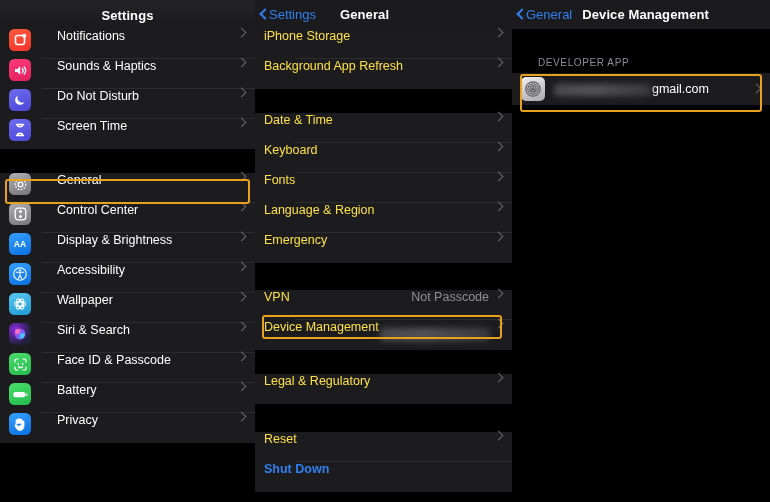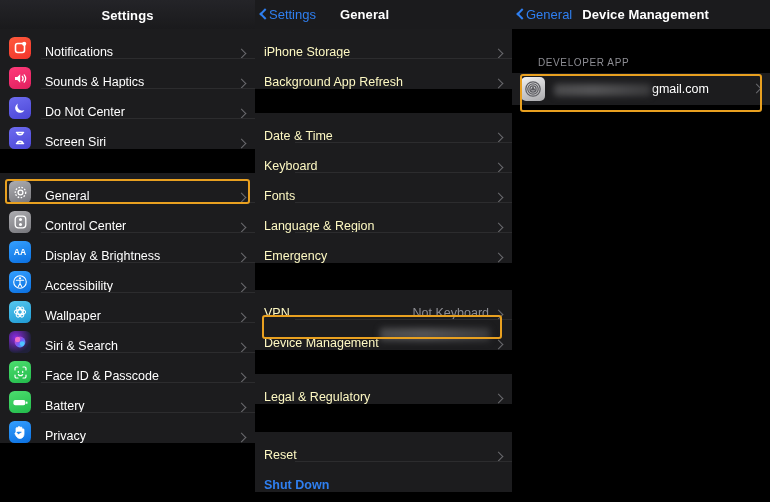--- a/index.html
+++ b/index.html
@@ -42,47 +42,47 @@
     transform: rotate(45deg);
   }
   .nav-back-label { font-size: 13px; color: #2f7ff0; }
   .nav-head-row { display: flex; align-items: center; width: 100%; }
   .nav-head-row .nav-title { margin-left: 24px; }
 
   
   .group { background: #1c1c1e; }
   .gap { background: #000; }
   .cell {
-    position: relative; display: flex; align-items: flex-end;
+    position: relative; display: flex; align-items: flex-start;
     height: 30px; background: #1c1c1e; padding-left: 9px; padding-right: 8px;
   }
   .cell .sep {
     position: absolute; left: 40px; right: 0; bottom: 0;
     height: 1px; background: #2c2c2e;
   }
-  .cell-label { font-size: 12.5px; color: #fef9c3; white-space: nowrap; }
+  .cell-label { font-size: 12.5px; color: #fde047; white-space: nowrap; }
   .cell-label.blue { color: #2f7ff0; font-weight: bold; }
   .cell-value { margin-left: auto; font-size: 12.5px; color: #8d8d93; white-space: nowrap; padding-right: 6px; }
   .chev {
     margin-left: auto; width: 9px; height: 9px; flex: none; position: relative;
   }
   .chev::before {
     content: ""; position: absolute; left: 0; top: 0;
     width: 6px; height: 6px;
     border-top: 1.6px solid #6a6a6e; border-right: 1.6px solid #6a6a6e;
     transform: rotate(45deg);
   }
   .cell-value + .chev { margin-left: 0; }
 
   
   .sb-cell { height: 30px; padding-left: 9px; }
   .sb-cell .sep { left: 41px; }
   .icon {
     width: 22px; height: 22px; border-radius: 5.5px; flex: none;
-    margin-right: 14px; position: relative;
+    margin-right: 26px; position: relative;
     display: flex; align-items: center; justify-content: center;
     overflow: hidden;
   }
   .icon svg { display: block; }
   .sb-label { font-size: 12.5px; color: #fff; white-space: nowrap; }
 
   
   .hl {
     position: absolute; border: 2px solid #e8a020; border-radius: 3px;
     pointer-events: none; z-index: 5;
@@ -143,31 +143,31 @@
         <span class="sb-label">Sounds &amp; Haptics</span>
         <span class="chev"></span>
         <span class="sep"></span>
       </div>
       <div class="cell sb-cell">
         <span class="icon" style="background:linear-gradient(160deg,#6e6cf0,#4b46d6)">
           <svg width="14" height="14" viewBox="0 0 14 14">
               <path d="M11.4 8.9A4.6 4.6 0 0 1 5.1 2.6 4.8 4.8 0 1 0 11.4 8.9z" fill="#fff"></path>
             </svg>
         </span>
-        <span class="sb-label">Do Not Center</span>
+        <span class="sb-label">Do Not Disturb</span>
         <span class="chev"></span>
         <span class="sep"></span>
       </div>
       <div class="cell sb-cell nosep">
         <span class="icon" style="background:linear-gradient(160deg,#6e6cf0,#4b46d6)">
           <svg width="12" height="14" viewBox="0 0 12 14">
               <path d="M2.5 1.6h7M2.5 12.4h7M3.2 1.6c0 3 5.6 3 5.6 0M3.2 12.4c0-3 5.6-3 5.6 0" stroke="#fff" stroke-width="1.5" fill="none" stroke-linecap="round"></path>
             </svg>
         </span>
-        <span class="sb-label">Screen Siri</span>
+        <span class="sb-label">Screen Time</span>
         <span class="chev"></span>
 
       </div>
     </div>
 
     <div class="gap" style="height:24px"></div>
 
     <div class="group">
       <div class="cell sb-cell">
         <span class="icon" style="background:linear-gradient(160deg,#aeaeb2,#76767b)">
@@ -341,21 +341,21 @@
         <span class="chev"></span>
 
       </div>
     </div>
 
     <div class="gap" style="height:27px"></div>
 
     <div class="group">
       <div class="cell">
         <span class="cell-label">VPN</span>
-        <span class="cell-value">Not Keyboard</span>
+        <span class="cell-value">Not Passcode</span>
         <span class="chev"></span>
         <span class="sep"></span>
       </div>
       <div class="cell nosep" style="position:relative;">
         <span class="cell-label">Device Management</span>
         <span class="blur-bar" style="position:absolute; left:125px; right:22px; top:8px; height:13px;"></span>
         <span class="chev"></span>
 
       </div>
     </div>

